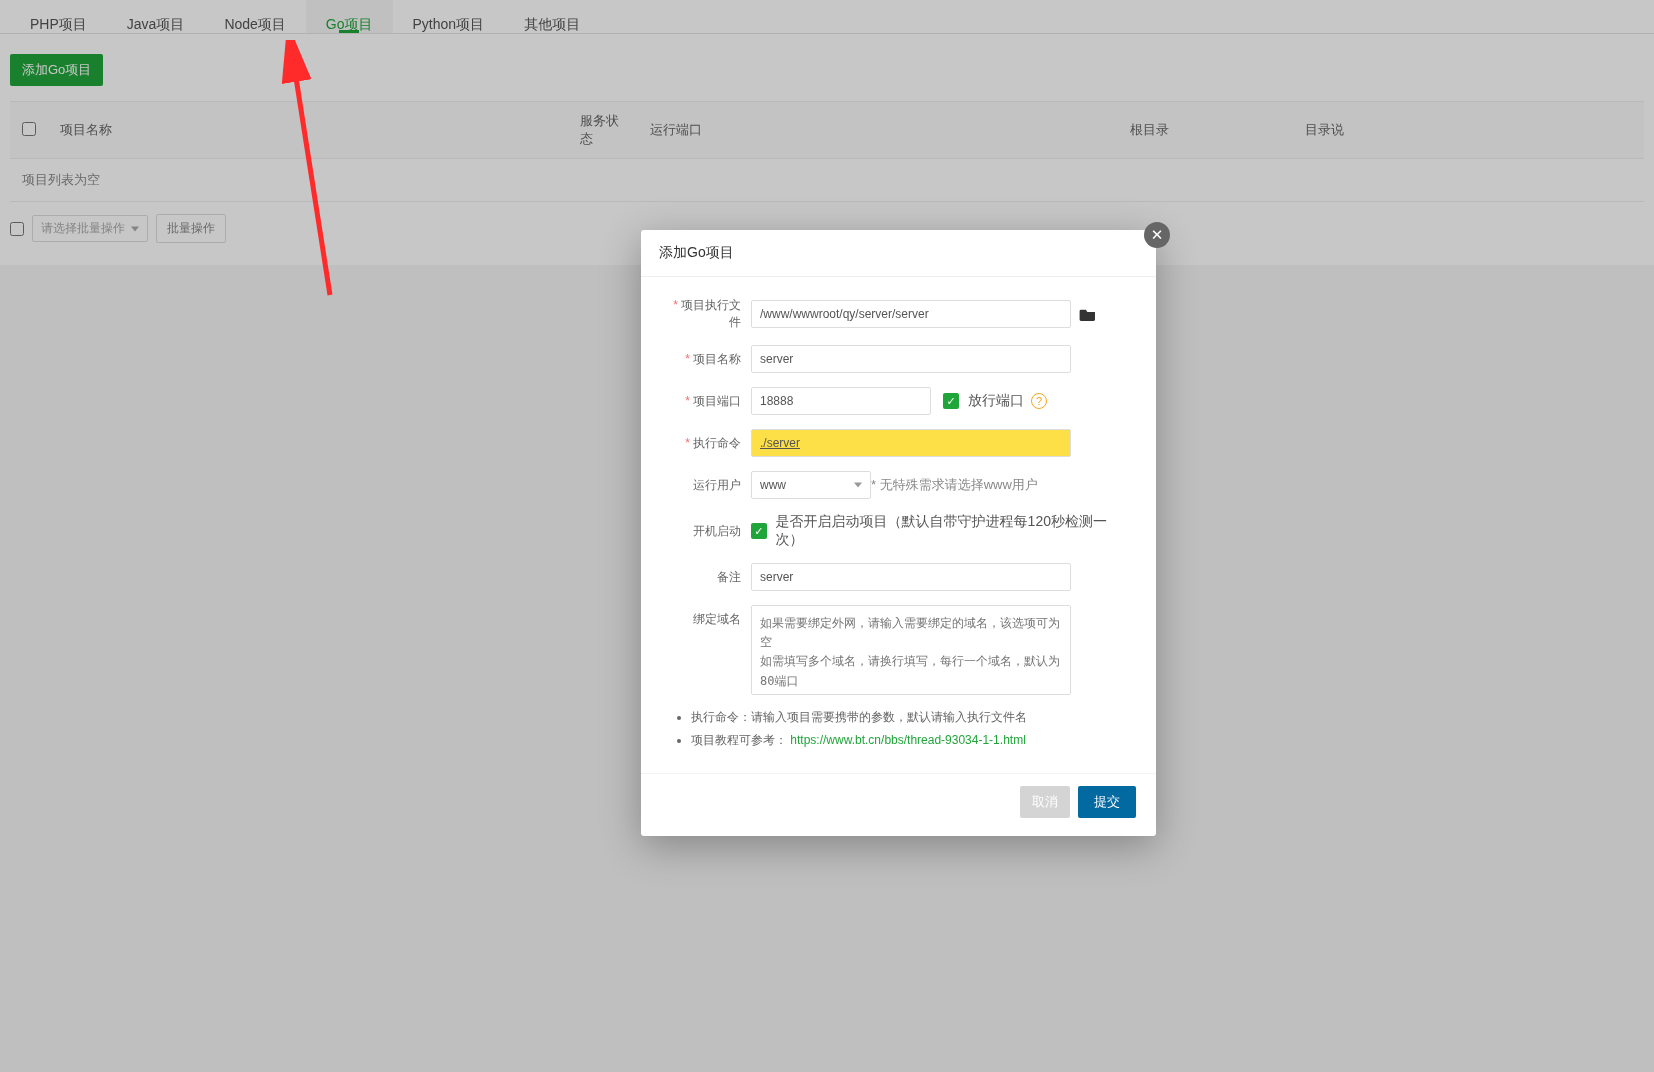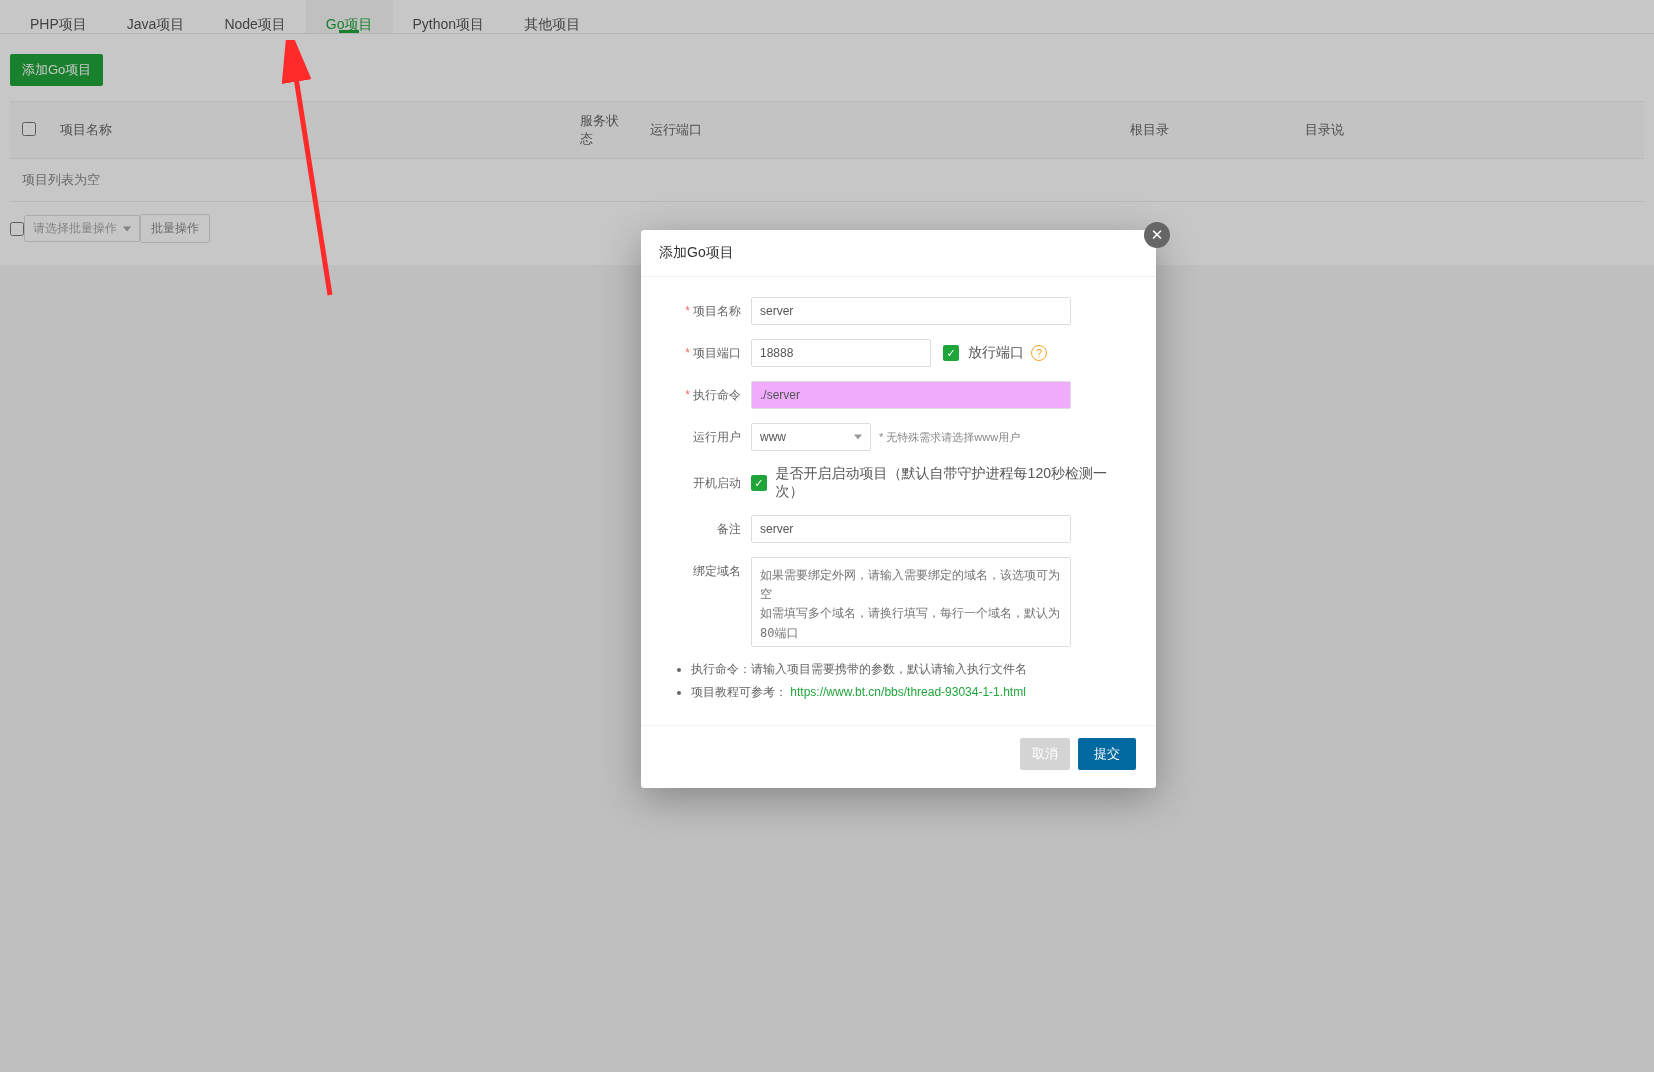--- a/index.html
+++ b/index.html
@@ -70,20 +70,21 @@
     .table th:first-child { width: 30px; }
     .empty-row td {
       padding: 12px;
       color: #888;
       font-size: 13px;
       border-bottom: 1px solid #eee;
     }
     .footer-controls {
       display: flex;
       align-items: center;
+      gap: 8px;
       padding: 12px 0;
     }
     .sel-batch {
       border: 1px solid #ddd;
       color: #aaa;
       padding: 4px 22px 4px 8px;
       font-size: 12px;
       position: relative;
       border-radius: 2px;
       background: #fff;
@@ -223,21 +224,21 @@
     }
     .select-like::after {
       content: "";
       position: absolute;
       right: 8px; top: 50%;
       transform: translateY(-50%);
       border-left: 4px solid transparent;
       border-right: 4px solid transparent;
       border-top: 5px solid #999;
     }
-    .hint { font-size: 11px; color: #888; margin-left: 8px; }
+    .hint { font-size: 13px; color: #888; }
     .bullets { margin: 12px 0 5px 20px; }
     .bullets li { font-size: 12px; color: #666; margin-bottom: 6px; }
     .bullets a { color: #20a53a; text-decoration: none; }
     .modal-footer {
       padding: 12px 20px 18px;
       display: flex;
       justify-content: flex-end;
       gap: 8px;
       border-top: 1px solid #f3f3f3;
       margin-top: 8px;
@@ -314,39 +315,48 @@
       </marker>
     </defs>
     <line x1="60" y1="255" x2="22" y2="12" stroke="#ff2a2a" stroke-width="5" marker-end="url(#ah)"></line>
   </svg>
 
   <div class="modal">
     <div class="modal-close">✕</div>
     <div class="modal-title">添加Go项目</div>
     <div class="modal-body">
 
+      <div class="form-row">
+        <div class="form-label"><span class="req">*</span><span>项目执行文件</span></div>
+        <input class="form-input wide" value="/www/wwwroot/qy/server/server" style="">
+        <span class="folder-icon">
+          <svg viewBox="0 0 24 20">
+              <path fill="#333" d="M2 4h7l2 3h11v11a2 2 0 0 1-2 2H2a2 2 0 0 1-2-2V6a2 2 0 0 1 2-2z"></path>
+            </svg>
+        </span>
+      </div>
 
       <div class="form-row">
         <div class="form-label"><span class="req">*</span><span>项目名称</span></div>
         <input class="form-input wide" value="server" style="">
       </div>
 
       <div class="form-row">
         <div class="form-label"><span class="req">*</span><span>项目端口</span></div>
         <input class="form-input short" value="18888" style="">
         <div class="row-flex" style="margin-left:12px;">
           <span class="check-green">✓</span>
           <span class="check-label">放行端口</span>
           <span class="help-icon">?</span>
         </div>
       </div>
 
       <div class="form-row">
         <div class="form-label"><span class="req">*</span><span>执行命令</span></div>
-        <input class="form-input wide" style="background: #f0abfc;" value="./server">
+        <input class="form-input wide" style="background: #fde047; text-decoration: underline;" value="./server">
       </div>
 
       <div class="form-row">
         <div class="form-label"><span>运行用户</span></div>
         <div class="select-like">www</div>
         <span class="hint">* 无特殊需求请选择www用户</span>
       </div>
 
       <div class="form-row">
         <div class="form-label"><span>开机启动</span></div>

